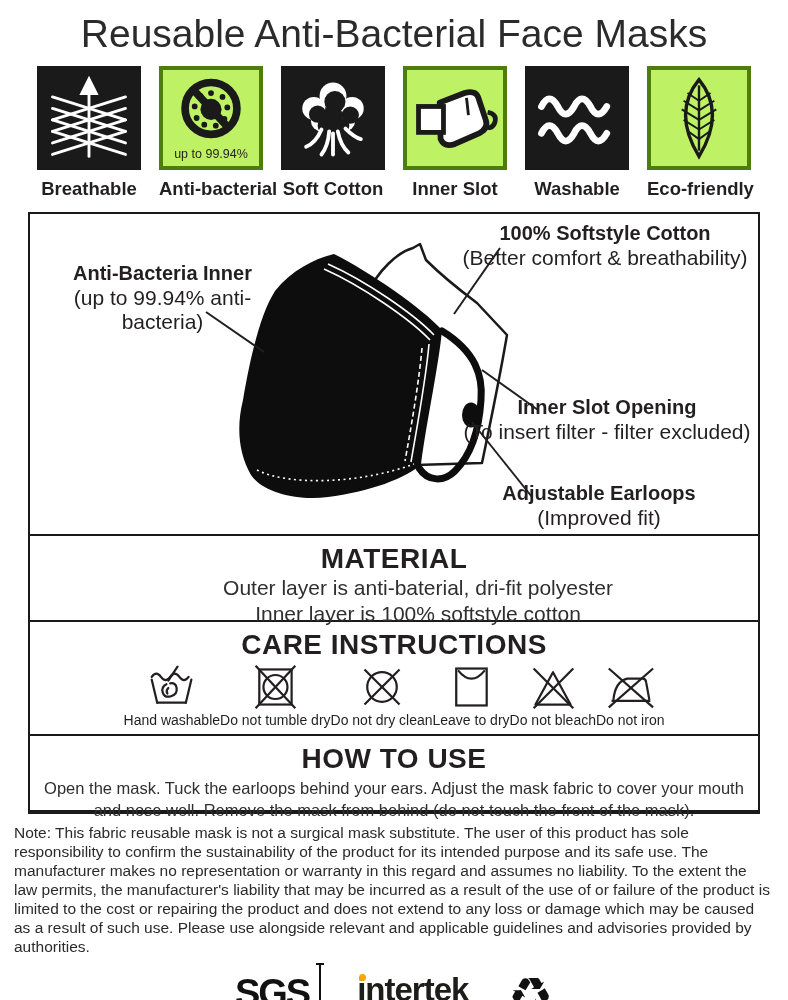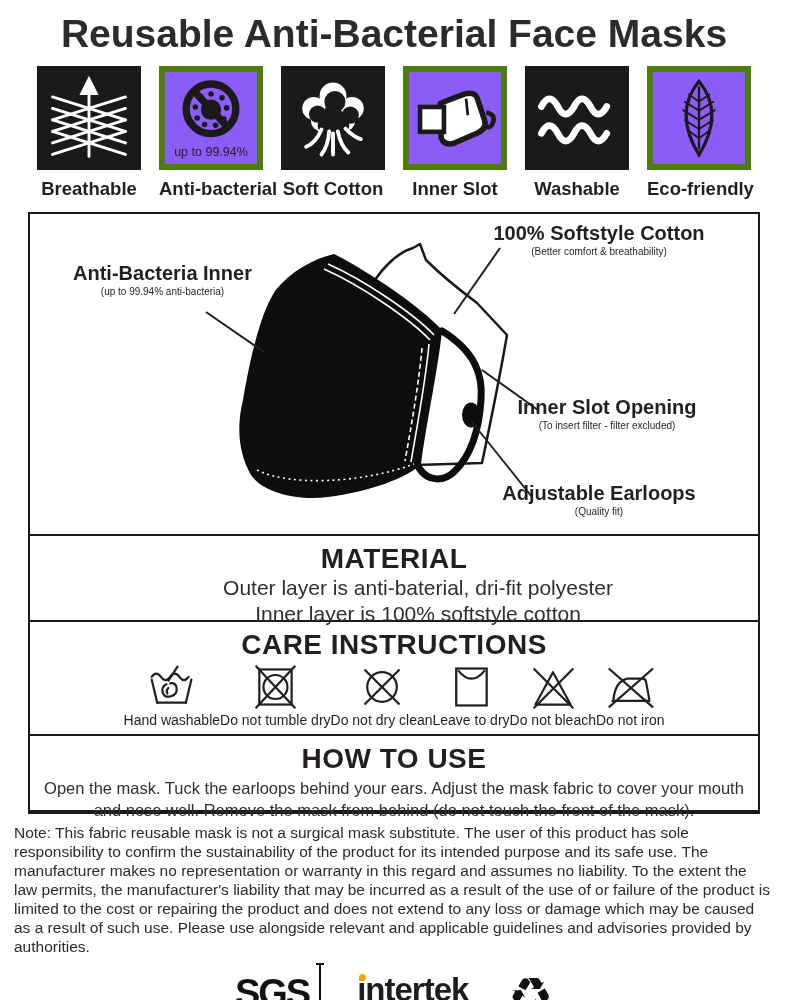--- a/index.html
+++ b/index.html
@@ -3,40 +3,40 @@
 <meta charset="utf-8">
 <style>
   * { margin:0; padding:0; box-sizing:border-box; }
   html,body { background:#ffffff; }
   body {
     width:788px; height:1000px;
     font-family:"Liberation Sans", sans-serif;
     color:#231f20; overflow:hidden; position:relative;
   }
   .page-title {
-    text-align:center; font-size:39px; font-weight:700;
+    text-align:center; font-size:39px; font-weight:400;
     padding-top:12px; letter-spacing:0px; color:#2b2b2b;
   }
   
   .features { display:flex; justify-content:center; gap:18px; margin-top:10px; }
   .feature { width:104px; text-align:center; }
   .tile { width:104px; height:104px; display:flex; align-items:center; justify-content:center; position:relative; }
   .tile.dark { background:#1a1a1a; }
-  .tile.light { background:#8b5cf6; border:6px solid #4d7c0f; }
+  .tile.light { background:#bef264; border:4px solid #4d7c0f; }
   .tile svg { display:block; }
   .tile-badge { position:absolute; bottom:5px; left:0; right:0; font-size:12.5px; font-weight:400; color:#231f20; }
   .feature-label { font-weight:700; font-size:18.5px; margin-top:8px; white-space:nowrap; }
   
   .main-box { margin:12px 28px 0 28px; border:2px solid #1a1a1a; border-bottom-width:4px; }
   .diagram { position:relative; height:320px; overflow:hidden; }
   .diagram svg.scene { position:absolute; left:0; top:0; }
   .callout { position:absolute; text-align:center; line-height:1.12; }
   .callout .c-title { font-weight:700; font-size:20px; }
-  .callout .c-sub { font-size:10px; margin-top:2px; }
-  .co-cotton { top:8px; right:14px; width:290px; }
+  .callout .c-sub { font-size:21px; margin-top:2px; }
+  .co-cotton { top:8px; right:8px; width:290px; }
   .co-fabric { top:48px; left:10px; width:245px; }
   .co-slot { top:182px; right:6px; width:290px; }
   .co-earloops { top:268px; right:14px; width:290px; }
   .section { border-top:2px solid #1a1a1a; text-align:center; }
   .sec-heading { font-weight:700; font-size:28px; padding-top:7px; letter-spacing:0.5px; }
   .material { height:86px; }
   .material .m-line { font-size:21px; line-height:26px; color:#2f2f2f;padding-left:48px; }
   .care { height:114px; }
   .care-row { display:flex; justify-content:center; align-items:flex-end; gap:0; margin-top:2px; }
   .care-item { text-align:center; }
@@ -229,21 +229,21 @@
     <div class="callout co-fabric">
       <div class="c-title">Anti-Bacteria Inner</div>
       <div class="c-sub">(up to 99.94% anti-bacteria)</div>
     </div>
     <div class="callout co-slot">
       <div class="c-title">Inner Slot Opening</div>
       <div class="c-sub">(To insert filter - filter excluded)</div>
     </div>
     <div class="callout co-earloops">
       <div class="c-title">Adjustable Earloops</div>
-      <div class="c-sub">(Quality fit)</div>
+      <div class="c-sub">(Improved fit)</div>
     </div>
   </div>
 
   <div class="section material">
     <div class="sec-heading">MATERIAL</div>
     <div class="m-line">Outer layer is anti-baterial, dri-fit polyester</div>
     <div class="m-line">Inner layer is 100% softstyle cotton</div>
   </div>
 
   <div class="section care">

